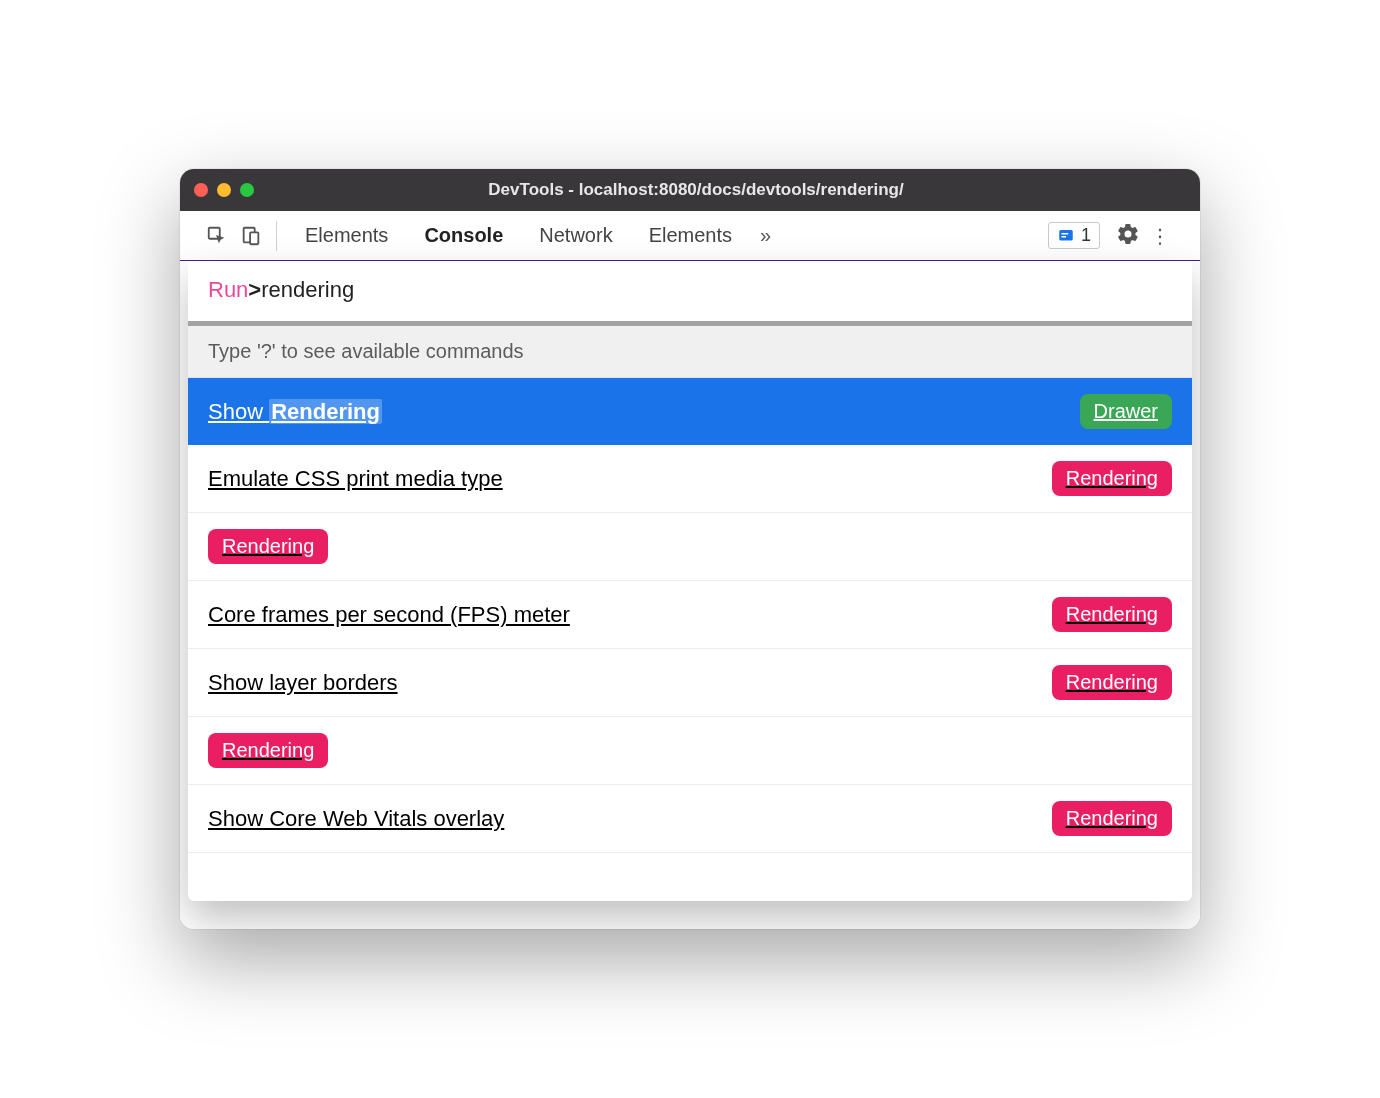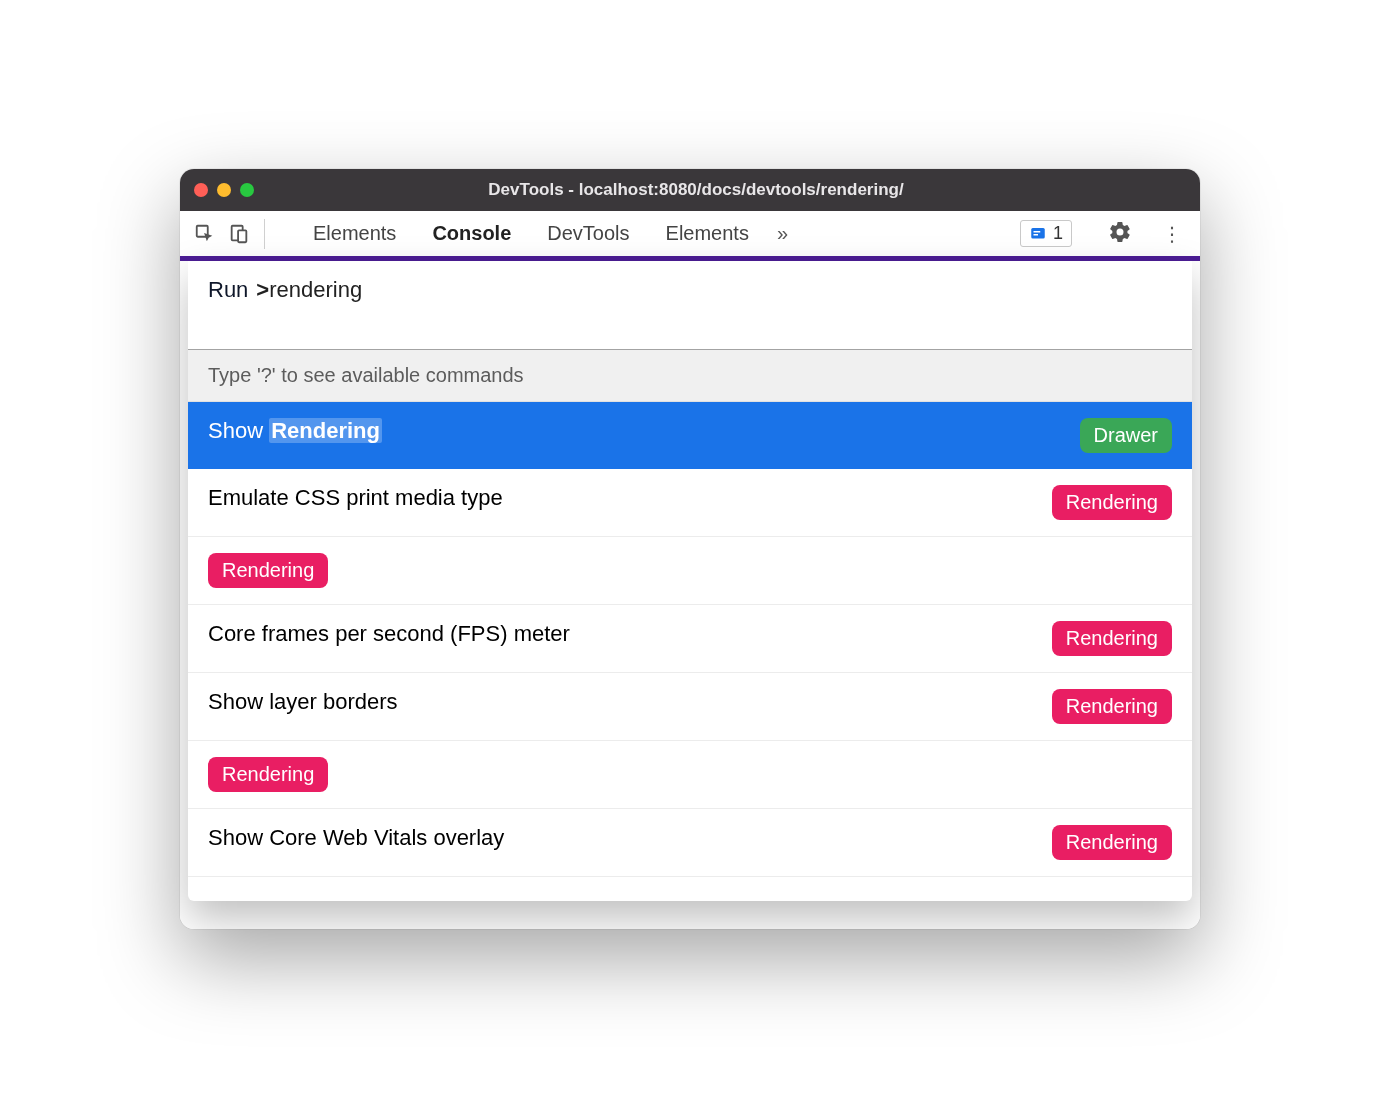--- a/index.html
+++ b/index.html
@@ -39,25 +39,25 @@
     position: absolute;
     left: 12px; right: 0;
     text-align: center;
     color: #e8e6e8;
     font-size: 17px;
     font-weight: 600;
     pointer-events: none;
   }
   .toolbar {
     height: 50px;
-    border-bottom: 5px solid #4c1d95;
-    display: flex;
-    align-items: center;
-    padding: 0 14px;
-    gap: 20px;
+    border-bottom: 1px solid #4c1d95;
+    display: flex;
+    align-items: center;
+    padding: 0 26px;
+    gap: 0;
     background: #fff;
   }
   .tb-icon-group {
     display: flex;
     align-items: center;
     gap: 12px;
     padding-right: 14px;
     border-right: 1px solid #d0d0d0;
     height: 30px;
   }
@@ -85,41 +85,41 @@
     box-shadow: 0 18px 40px rgba(0,0,0,0.25);
     overflow:hidden;
     border-top: none;
     height: 640px;
   }
   .cmd-input-row {
     display:flex; align-items:center;
     padding: 16px 20px 18px 20px;
     font-size: 22px;
   }
-  .run-label { color:#0f172a; font-weight:500; margin-right:8px; }
+  .run-label { color:#ec4899; font-weight:500; }
   .gt { color:#222; font-weight:600; }
   .cmd-input {
     border:none; outline:none; font-size:22px; color:#222; flex:1;
   }
   .hint-bar {
     background:#f0f0f0;
     color:#5c5c5c;
     font-size:20px;
     padding: 14px 20px;
-    border-top:1px solid #a3a3a3;
+    border-top:5px solid #a3a3a3;
     border-bottom:1px solid #e1e1e1;
-    margin-top:28px;
   }
   .result-list { overflow:auto; height: calc(100% - 130px); }
   .result-row {
-    display:flex; align-items:flex-start; justify-content:space-between;
+    display:flex; align-items:center; justify-content:space-between;
     padding: 16px 20px;
     font-size:22px;
     border-bottom:1px solid #ececec;
     cursor:pointer;
+    text-decoration:underline;
   }
   .result-row.selected {
     background:#1a73e8;
     color:#fff;
     border-bottom:none;
   }
   .result-row .match { font-weight:700; }
   .result-row.selected .match {
     background: rgba(255,255,255,0.25);
     border-radius:2px;
@@ -160,21 +160,21 @@
       <span class="tb-icon">
         <svg width="22" height="22" viewBox="0 0 24 24" fill="none" stroke="currentColor" stroke-width="2">
             <rect x="4" y="3" width="12" height="16" rx="1"></rect>
             <rect x="11" y="8" width="9" height="13" rx="1" fill="#fff"></rect>
           </svg>
       </span>
     </div>
     <div class="tabs">
       <div class="tab">Elements</div>
       <div class="tab active">Console</div>
-      <div class="tab">DevTools</div>
+      <div class="tab">Network</div>
       <div class="tab">Elements</div>
       <div class="more-tabs">»</div>
     </div>
     <div class="issue-badge">
       <svg width="18" height="18" viewBox="0 0 24 24" fill="currentColor">
           <rect x="3" y="4" width="18" height="14" rx="2"></rect>
           <rect x="6" y="8" width="9" height="2" fill="#fff"></rect>
           <rect x="6" y="12" width="6" height="2" fill="#fff"></rect>
         </svg>
       <span>1</span>

